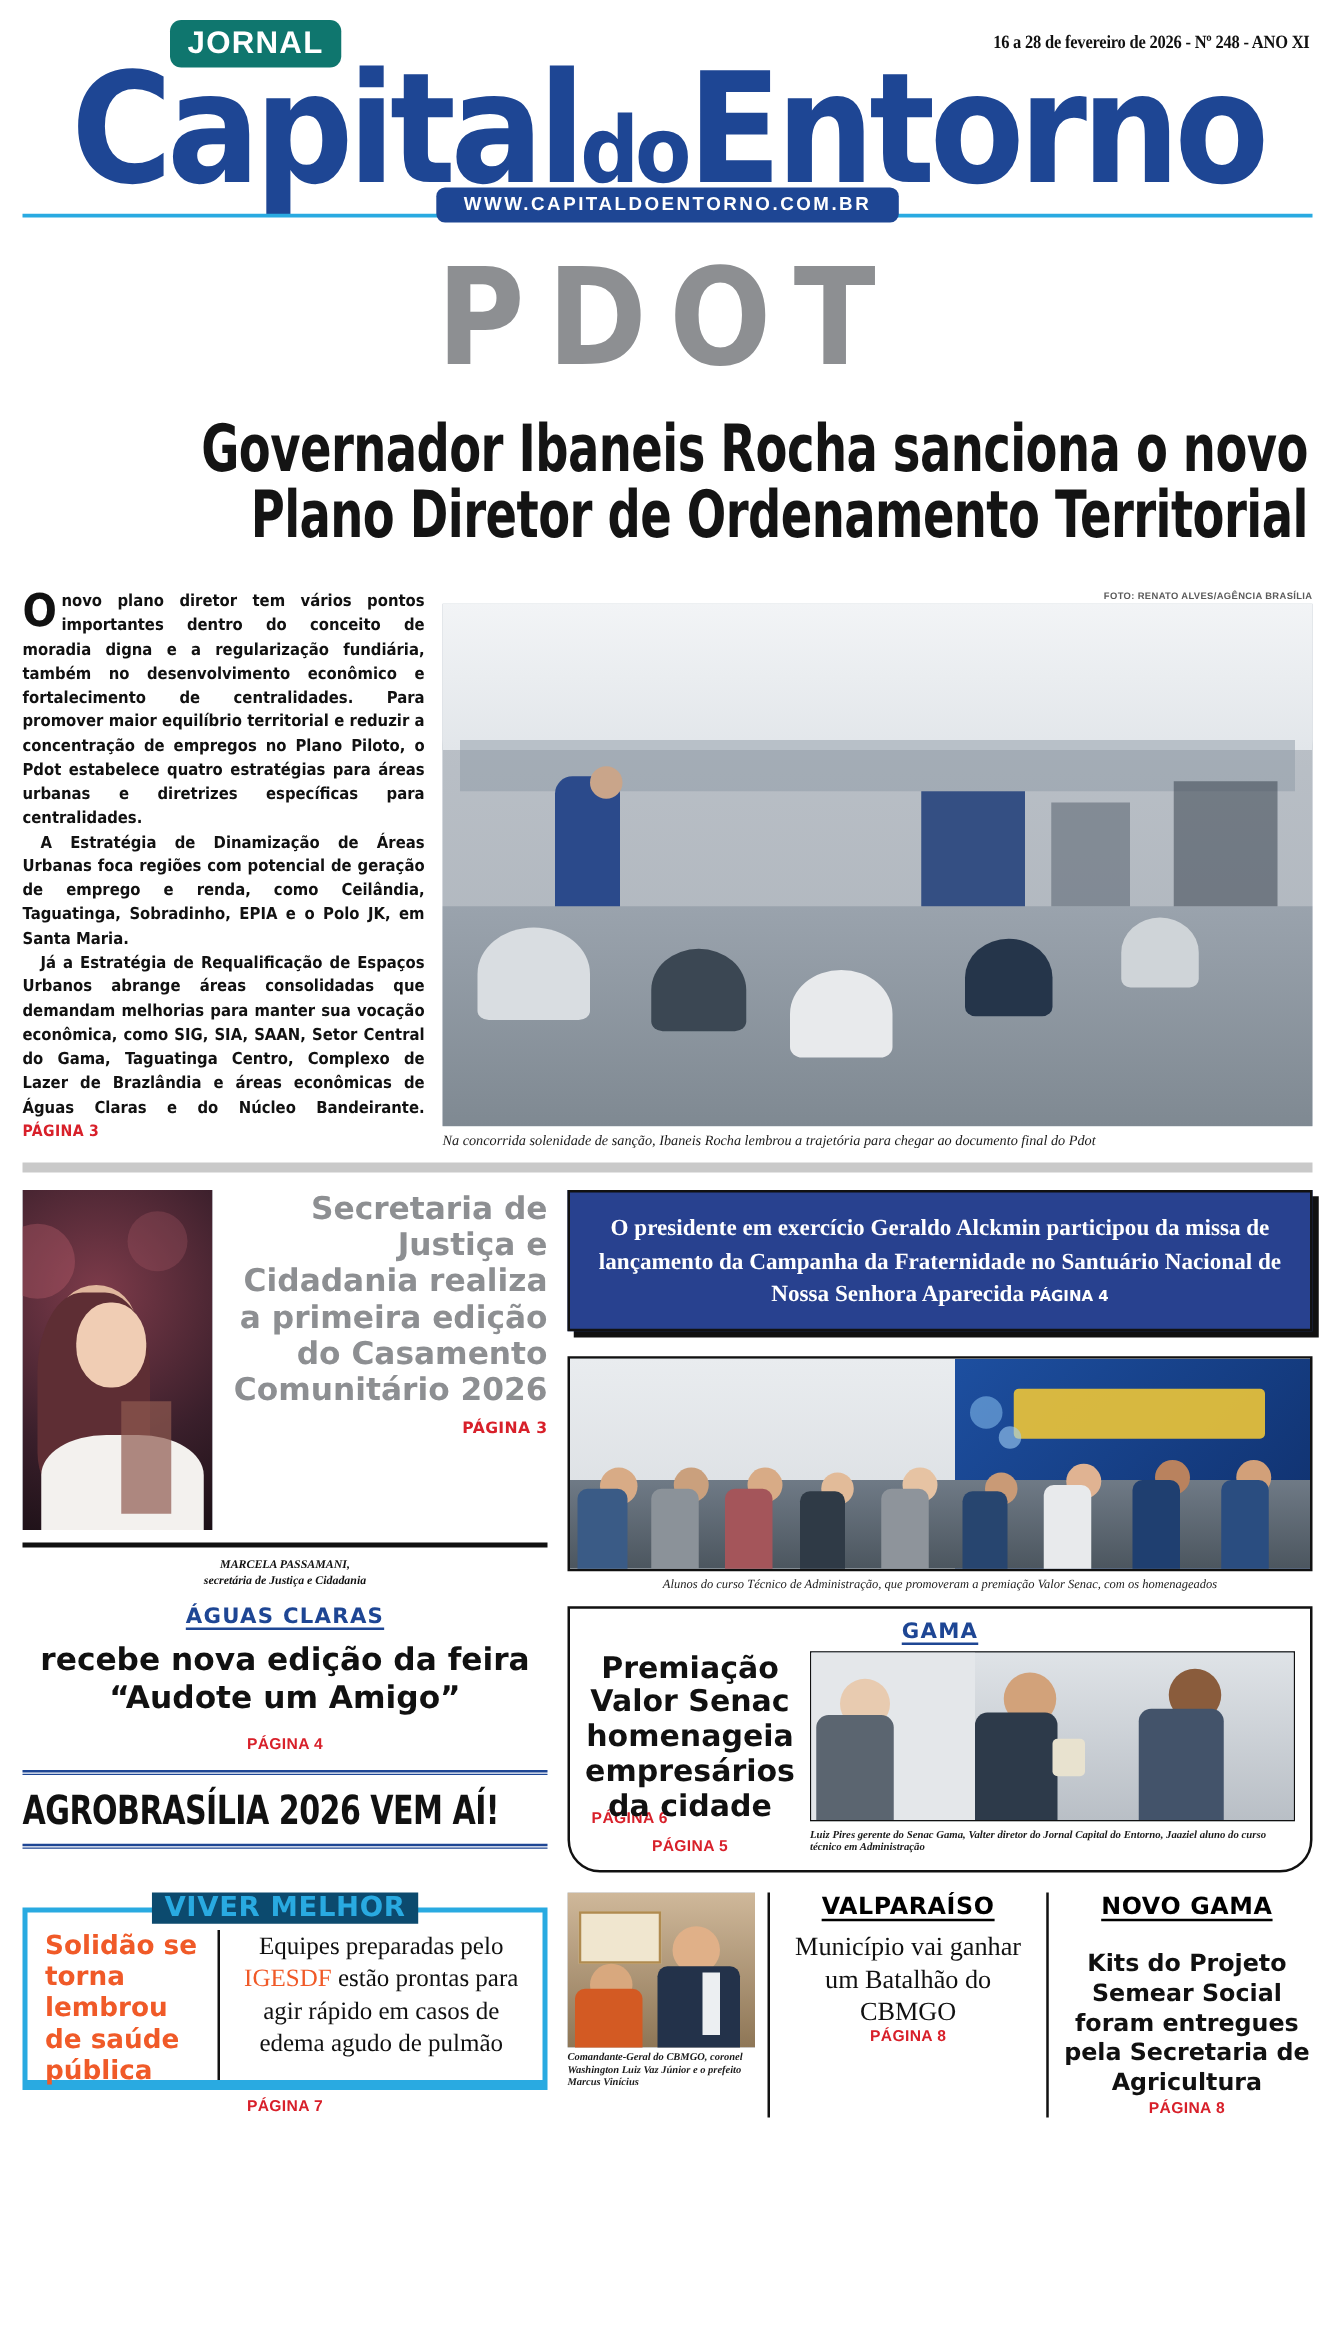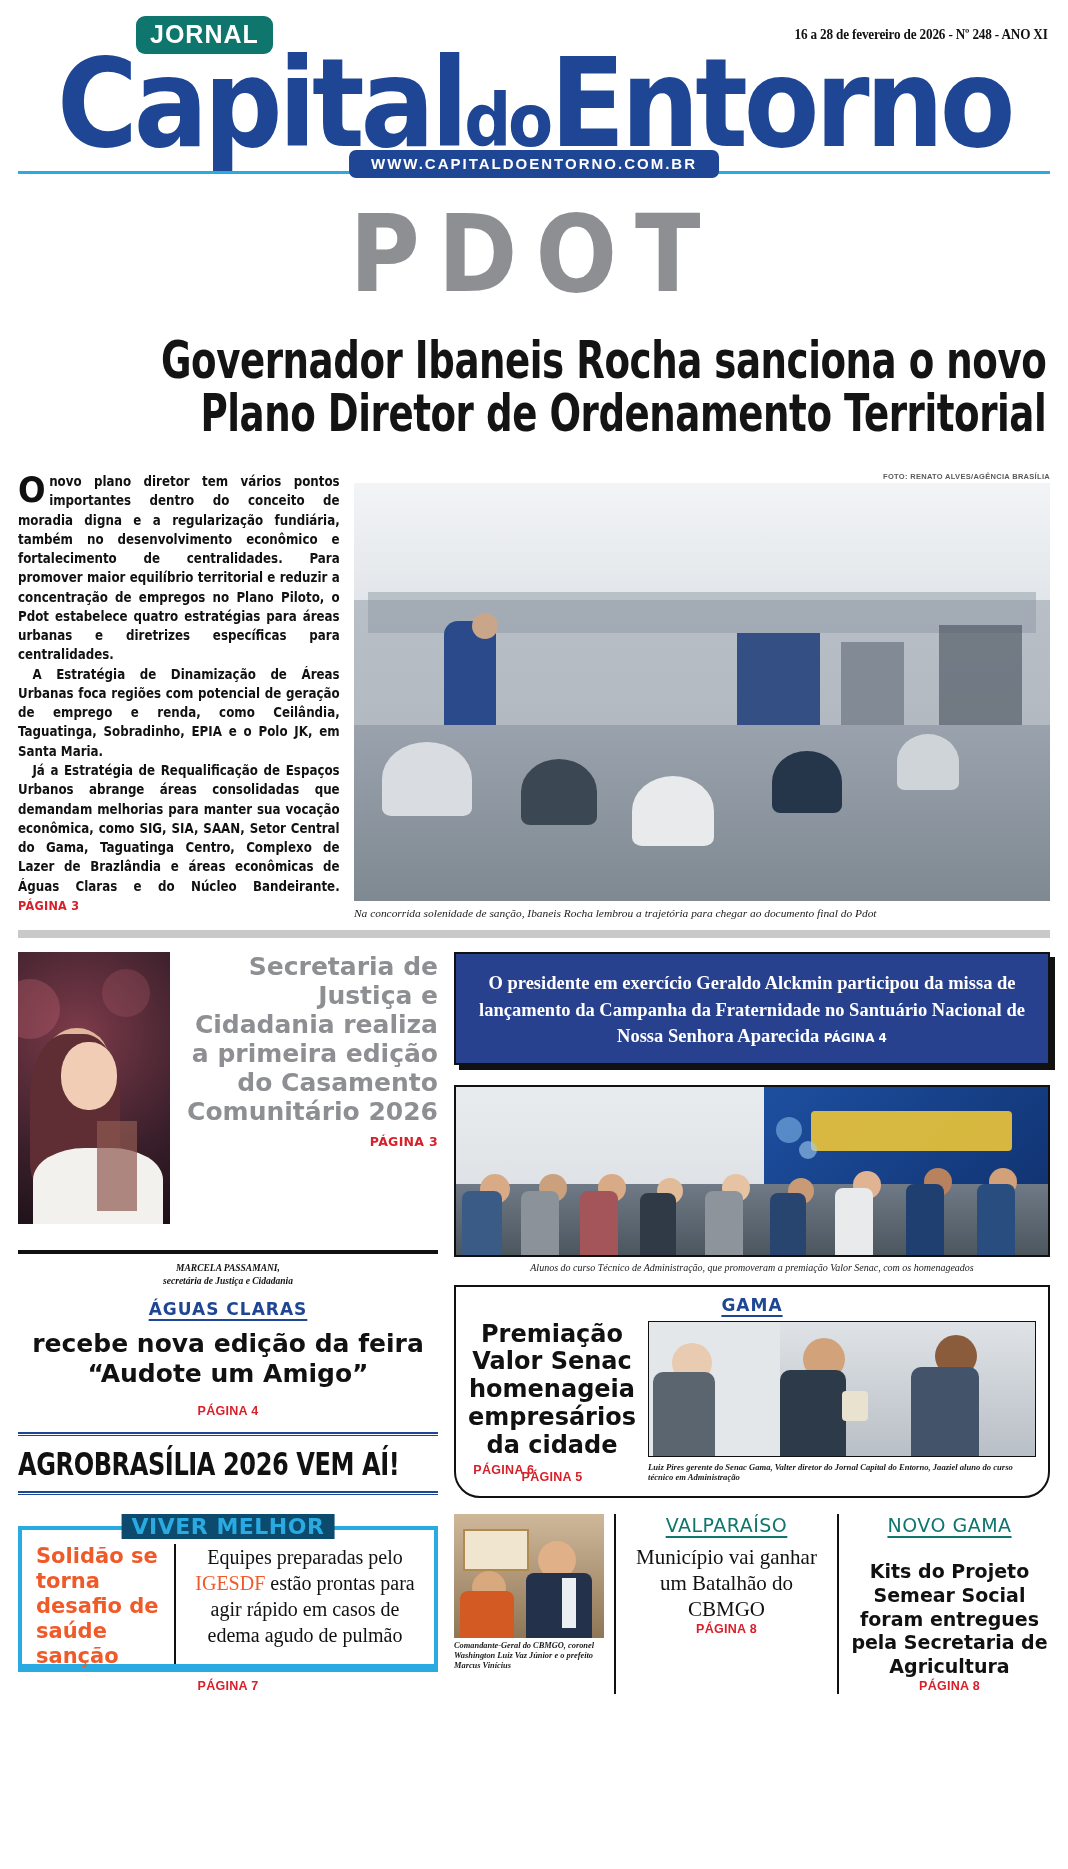--- a/index.html
+++ b/index.html
@@ -131,21 +131,21 @@
     margin-top: 5px; line-height: 1.25;
   }
   .cap-sm { font-size: 10px; text-align: center; }
   .grayband { height: 8px; background: #c9c9c9; margin-top: 10px; }
 
   
   .mid { display: flex; gap: 16px; margin-top: 14px; }
   .mid-left { width: 420px; flex: 0 0 420px; }
   .mid-right { flex: 1; }
 
-  .secjus { display: flex; gap: 12px; border-bottom: 4px solid #111; padding-bottom: 26px; }
+  .secjus { display: flex; gap: 12px; border-bottom: 4px solid #111; padding-bottom: 10px; }
   .secjus-ph { width: 152px; flex: 0 0 152px; }
   .secjus-ph .ph { height: 272px; }
   .secjus-head {
     flex: 1; text-align: right;
     font-family: "DejaVu Sans", sans-serif;
     font-weight: 700; font-size: 25px; line-height: 1.16;
     color: #8d8f92;
   }
   .secjus-head .pg { font-size: 12.5px; color: #d8202a; vertical-align: 3px; }
   .secjus-credit {
@@ -253,21 +253,21 @@
   .bot-right { flex: 1; display: flex; gap: 10px; }
   .bot-photo { width: 150px; flex: 0 0 150px; }
   .bot-photo .ph { height: 124px; }
   .bot-photo .cap {
     font-size: 8.4px; line-height: 1.2; margin-top: 3px; font-weight: 700;
   }
   .bot-col { flex: 1; text-align: center; }
   .bot-col.sep { border-left: 2px solid #111; padding-left: 10px; }
   .bot-kicker {
     font-family: "DejaVu Sans", sans-serif;
-    font-weight: 400; font-size: 19px; color: #0f766e;
+    font-weight: 700; font-size: 19px; color: #000000;
     letter-spacing: 0.5px; text-decoration: underline;
     text-underline-offset: 4px; text-decoration-thickness: 2px;
   }
   .bot-head-serif {
     font-family: "Liberation Serif", serif;
     font-size: 21px; line-height: 1.24; color: #111; margin-top: 8px;
   }
   .bot-head-sans {
     font-family: "DejaVu Sans", sans-serif; font-weight: 700;
     font-size: 19px; line-height: 1.26; color: #111; margin-top: 24px;
@@ -446,21 +446,21 @@
         </div>
       </div>
     </div>
   </div>
 
   <div class="bottom">
 
     <div class="viver">
       <div class="viver-title">VIVER MELHOR</div>
       <div class="viver-frame">
-        <div class="viver-left">Solidão se torna desafio de saúde sanção</div>
+        <div class="viver-left">Solidão se torna lembrou de saúde pública</div>
         <div class="viver-right">
           <span>Equipes preparadas pelo </span><span class="org">IGESDF</span><span> estão prontas para agir rápido em casos de edema agudo de pulmão</span>
         </div>
       </div>
       <div class="viver-pg">
         <span class="pagina-red">PÁGINA 7</span>
       </div>
     </div>
 
     <div class="bot-right">

